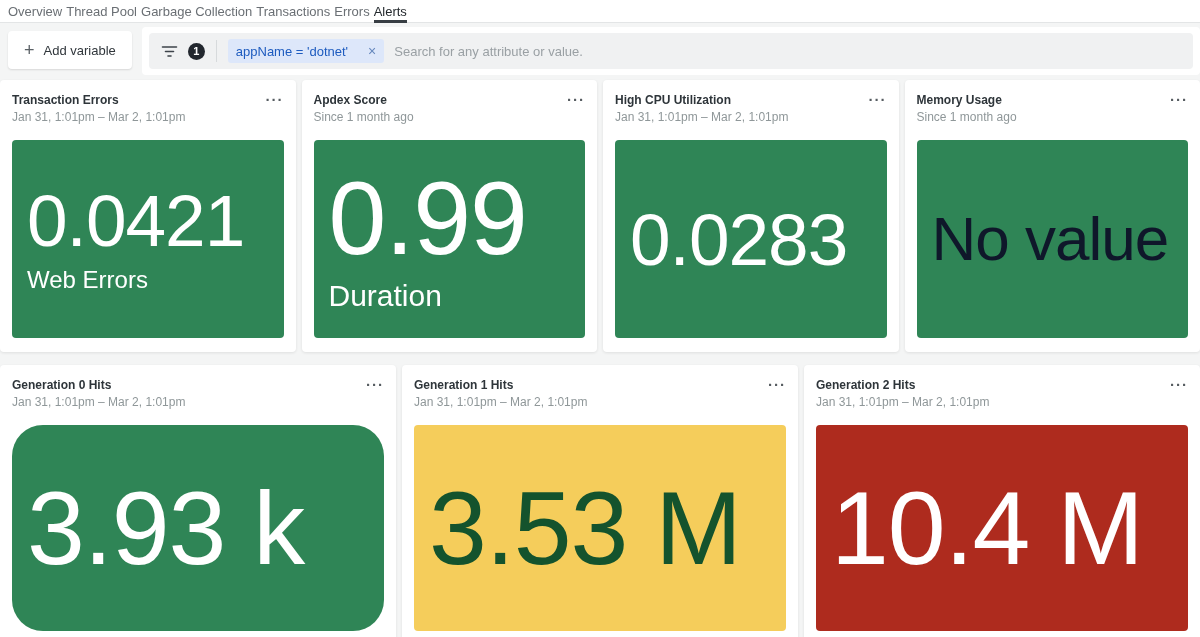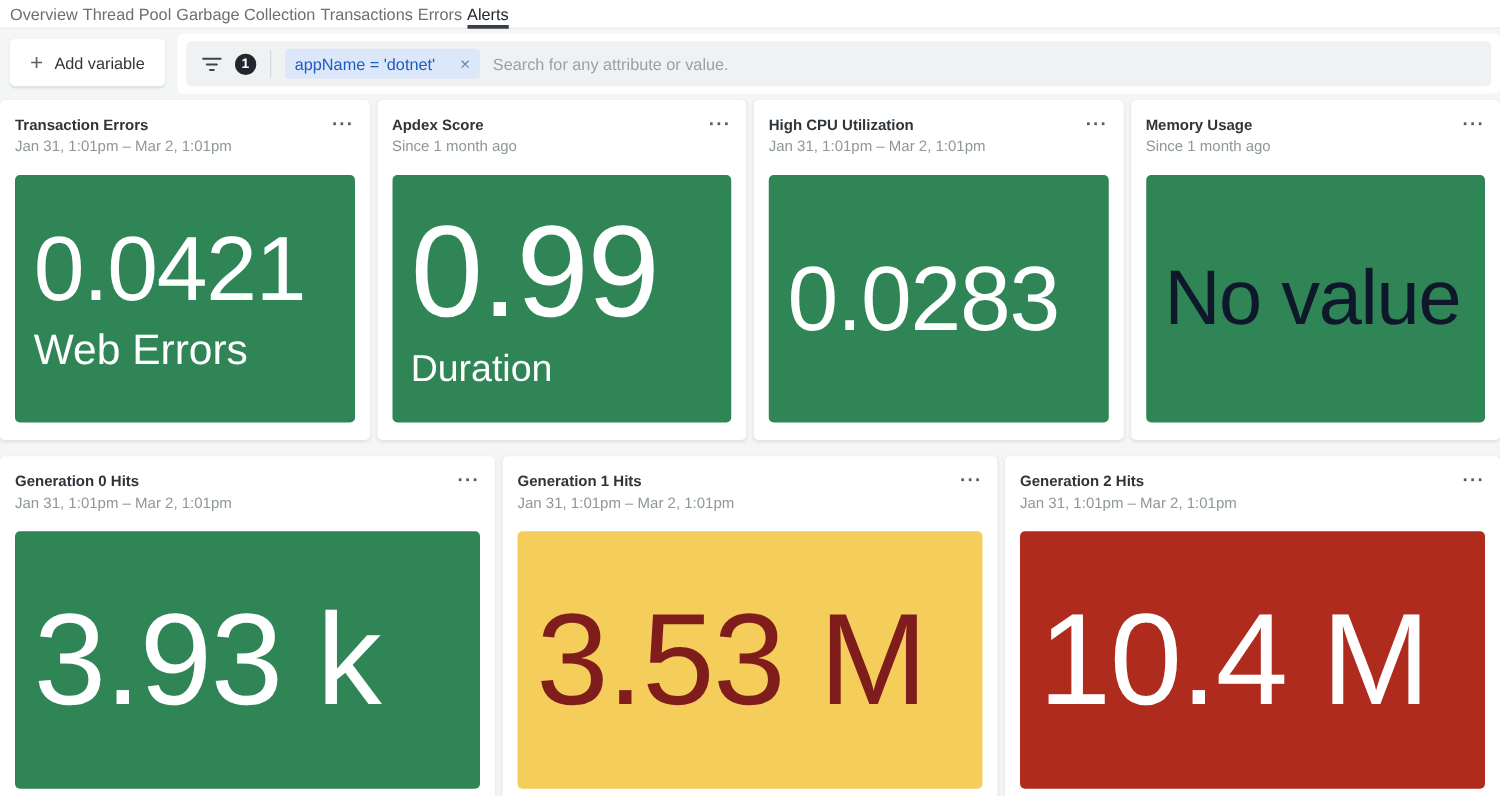--- a/index.html
+++ b/index.html
@@ -204,21 +204,21 @@
   .bb-label {
     font-weight: 400;
     margin-top: 9px;
     white-space: nowrap;
   }
   .bb-label:empty { display: none; }
 
   .v73  { font-size: 73px; }
   .v104 { font-size: 104px; }
   .v62  { font-size: 62px; }
-  .lbl26 { font-size: 34px; text-align: center; }
+  .lbl26 { font-size: 24px; text-align: center; }
   .lbl29 { font-size: 30px; }
 </style>
 </head>
 <body>
 
 <nav class="tabbar">
   <div class="tab">Overview</div>
   <div class="tab">Thread Pool</div>
   <div class="tab">Garbage Collection</div>
   <div class="tab">Transactions</div>
@@ -317,35 +317,35 @@
     <div class="row row-2">
 
       <div class="card">
         <div class="card-head">
           <div>
             <div class="card-title">Generation 0 Hits</div>
             <div class="card-subtitle">Jan 31, 1:01pm – Mar 2, 1:01pm</div>
           </div>
           <button class="menu-btn">···</button>
         </div>
-        <div class="billboard" style="background: rgb(47, 133, 86); color: rgb(255, 255, 255);">
+        <div class="billboard" style="background: rgb(47, 133, 86); color: rgb(255, 255, 255); border-radius: 31px;">
           <div class="bb-value v104">3.93 k</div>
 
         </div>
       </div>
 
       <div class="card">
         <div class="card-head">
           <div>
             <div class="card-title">Generation 1 Hits</div>
             <div class="card-subtitle">Jan 31, 1:01pm – Mar 2, 1:01pm</div>
           </div>
           <button class="menu-btn">···</button>
         </div>
-        <div class="billboard" style="background: rgb(245, 205, 91); color: #7f1d1d;">
+        <div class="billboard" style="background: rgb(245, 205, 91); color: #14532d;">
           <div class="bb-value v104">3.53 M</div>
 
         </div>
       </div>
 
       <div class="card">
         <div class="card-head">
           <div>
             <div class="card-title">Generation 2 Hits</div>
             <div class="card-subtitle">Jan 31, 1:01pm – Mar 2, 1:01pm</div>

